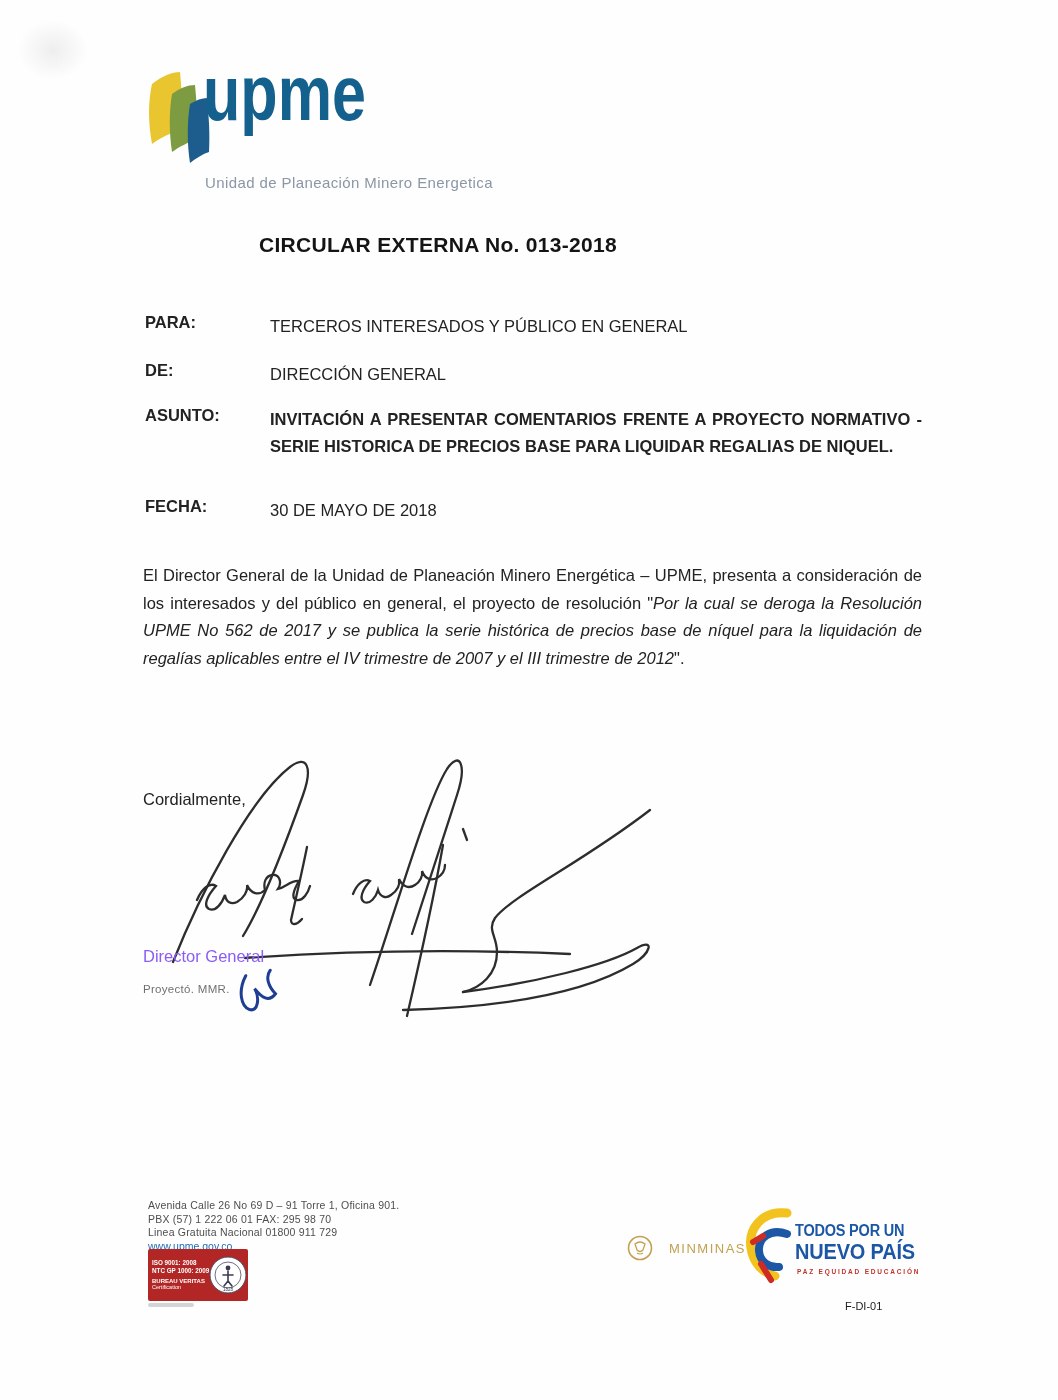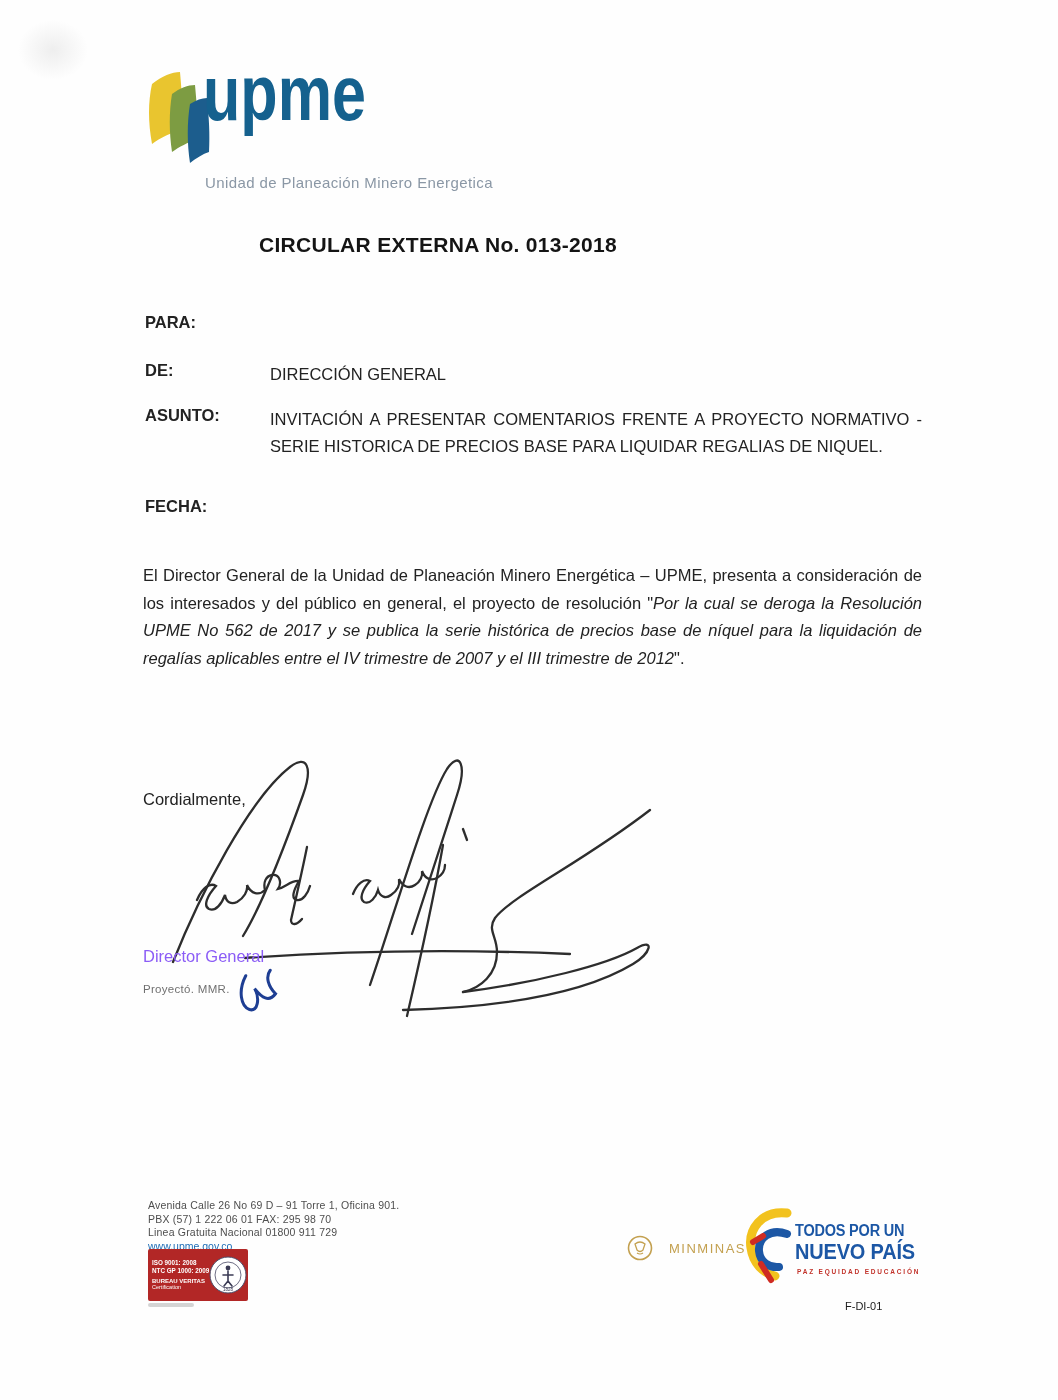--- a/index.html
+++ b/index.html
@@ -10,21 +10,21 @@
     color:#1f1f1f;
   }
   .abs{position:absolute;}
   
   #logo-tagline{left:205px;top:141px;font-size:15px;letter-spacing:.4px;color:#8a97a5;margin-top:33px;}
   
   #doc-title{left:0;top:233px;width:876px;text-align:center;font-size:21px;font-weight:bold;color:#141414;letter-spacing:.3px;}
   
   .meta-label{left:145px;width:120px;font-weight:bold;font-size:16.5px;color:#222;}
   .meta-value{left:270px;width:652px;font-size:16.5px;line-height:27px;color:#222;}
-  .justify{text-align:justify;}
+  .justify{text-align:justify;font-weight:bold;}
   
   .para{left:143px;width:779px;font-size:16.5px;line-height:27.5px;color:#222;text-align:justify;}
   .italic{font-style:italic;}
   a.doc-link{color:#1e6db6;text-decoration:underline;}
   #closing{left:143px;top:790px;font-size:16.5px;color:#222;}
   
   #sig-name{left:143px;top:921px;font-size:18px;font-weight:bold;color:#141414;letter-spacing:.2px;}
   #sig-role{left:143px;top:947px;font-size:16.5px;color:#8b5cf6;}
   #sig-note{left:143px;top:983px;font-size:11.5px;color:#707070;letter-spacing:.3px;}
   svg.ink{pointer-events:none;}
@@ -63,28 +63,30 @@
     <path d="M48 44 C54 40, 60 38, 65 38 C67 58, 68 74, 67 92 C61 94, 54 98, 48 103 C45 84, 45 62, 48 44 Z" fill="#1c5d8d"></path>
   </svg>
   <svg class="abs" style="left:203px;top:62px;" width="170" height="82" viewBox="0 0 170 82">
     <text x="0" y="58" textLength="163" lengthAdjust="spacingAndGlyphs" font-family="Liberation Sans, DejaVu Sans, sans-serif" font-weight="bold" font-size="78" fill="#15618e">upme</text>
   </svg>
   <div id="logo-tagline" class="abs">Unidad de Planeación Minero Energetica</div>
 
   <div id="doc-title" class="abs">CIRCULAR EXTERNA No. 013-2018</div>
 
   <div class="abs meta-label" style="top:313px;">PARA:</div>
+  <div class="abs meta-value" style="top:313px;">TERCEROS INTERESADOS Y PÚBLICO EN GENERAL</div>
 
   <div class="abs meta-label" style="top:361px;">DE:</div>
   <div class="abs meta-value" style="top:361px;">DIRECCIÓN GENERAL</div>
 
   <div class="abs meta-label" style="top:406px;">ASUNTO:</div>
   <div class="abs meta-value justify" style="top:406px;">INVITACIÓN A PRESENTAR COMENTARIOS FRENTE A PROYECTO NORMATIVO - SERIE HISTORICA DE PRECIOS BASE PARA LIQUIDAR REGALIAS DE NIQUEL.</div>
 
   <div class="abs meta-label" style="top:497px;">FECHA:</div>
+  <div class="abs meta-value" style="top:497px;">30 DE MAYO DE 2018</div>
 
   <div class="abs para" style="top:562px;">
     <span>El Director General de la Unidad de Planeación Minero Energética – UPME, presenta a consideración de los interesados y del público en general, el proyecto de resolución "</span><span class="italic">Por la cual se deroga la Resolución UPME No 562 de 2017 y se publica la serie histórica de precios base de níquel para la liquidación de regalías aplicables entre el IV trimestre de 2007 y el III trimestre de 2012</span><span>".</span>
   </div>
 
 
   <div id="closing" class="abs">Cordialmente,</div>
 
   <svg class="abs ink" style="left:145px;top:752px;" width="524" height="272" viewBox="0 0 524 272" fill="none" stroke="#1c1c1c" stroke-width="2.3" stroke-linecap="round" opacity="0.92">
     <path d="M28 210 C55 142, 105 46, 145 15 C162 2, 168 15, 158 43 C138 99, 114 158, 98 184"></path>

